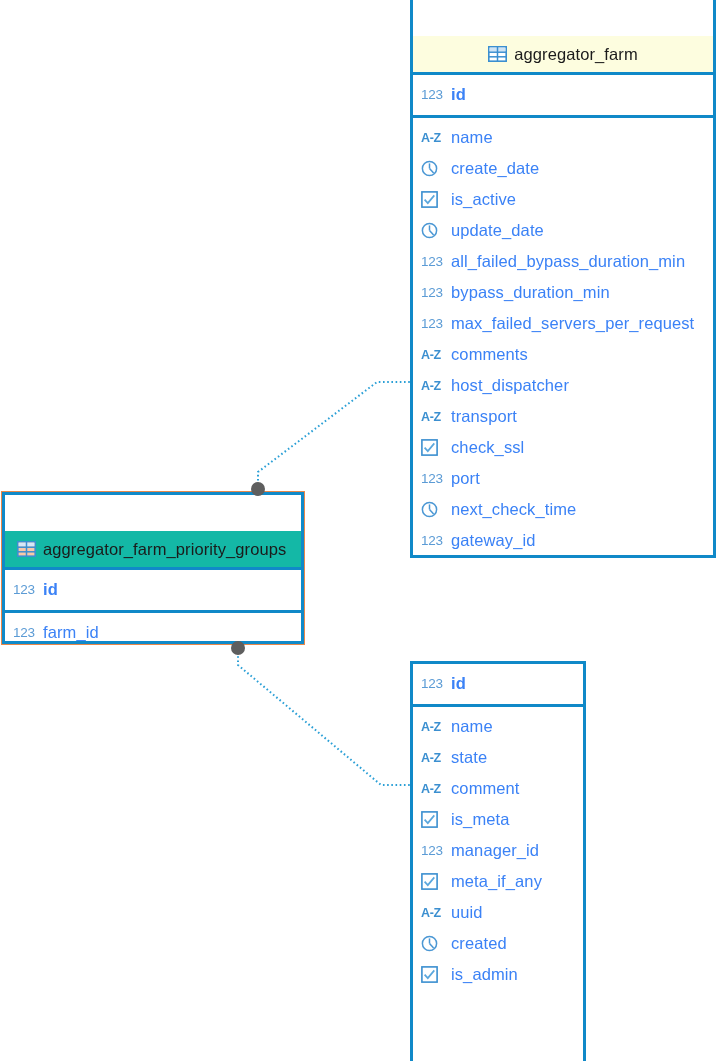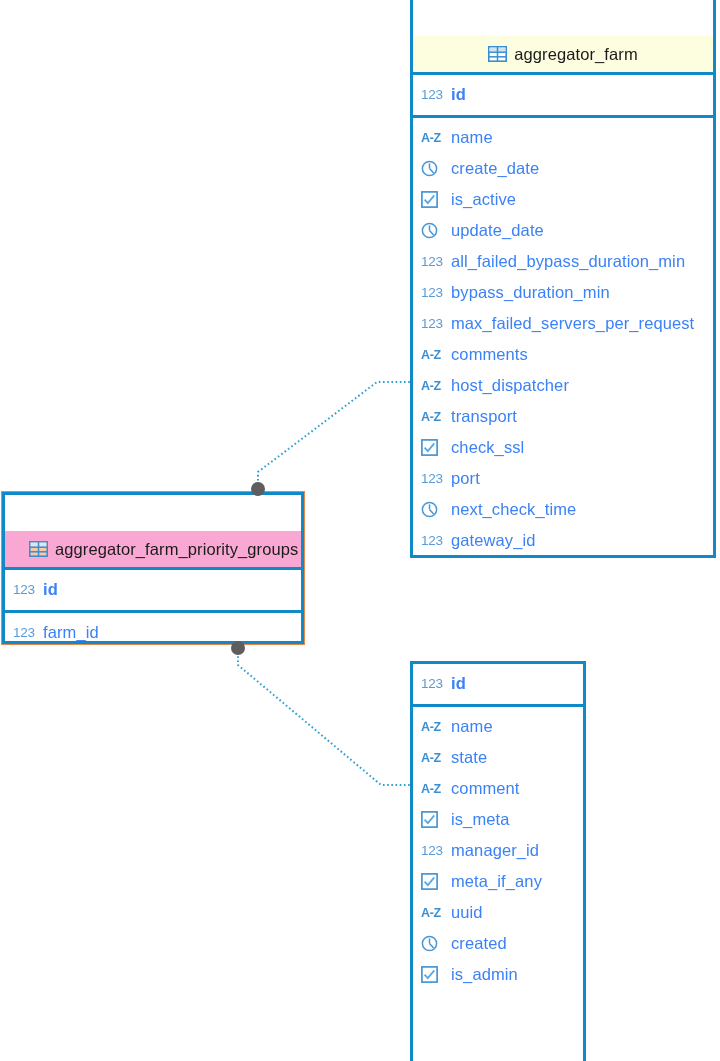--- a/index.html
+++ b/index.html
@@ -38,23 +38,23 @@
     height: 39px;
     display: flex;
     align-items: center;
     justify-content: center;
     gap: 7px;
     padding: 0 8px;
     flex: 0 0 auto;
     margin-top: 36px;
   }
   .ent-header.accent {
-    background: #f9a8d4;
+    background: #14b8a6;
     justify-content: flex-start;
-    padding-left: 24px;
+    padding-left: 12px;
   }
   .ent-title {
     font-size: 16.5px;
     color: #1b1b1b;
     white-space: nowrap;
     letter-spacing: 0.1px;
   }
   .ent-header.accent .ent-title { color: #1b1b1b; }
 
   .pk-section {

